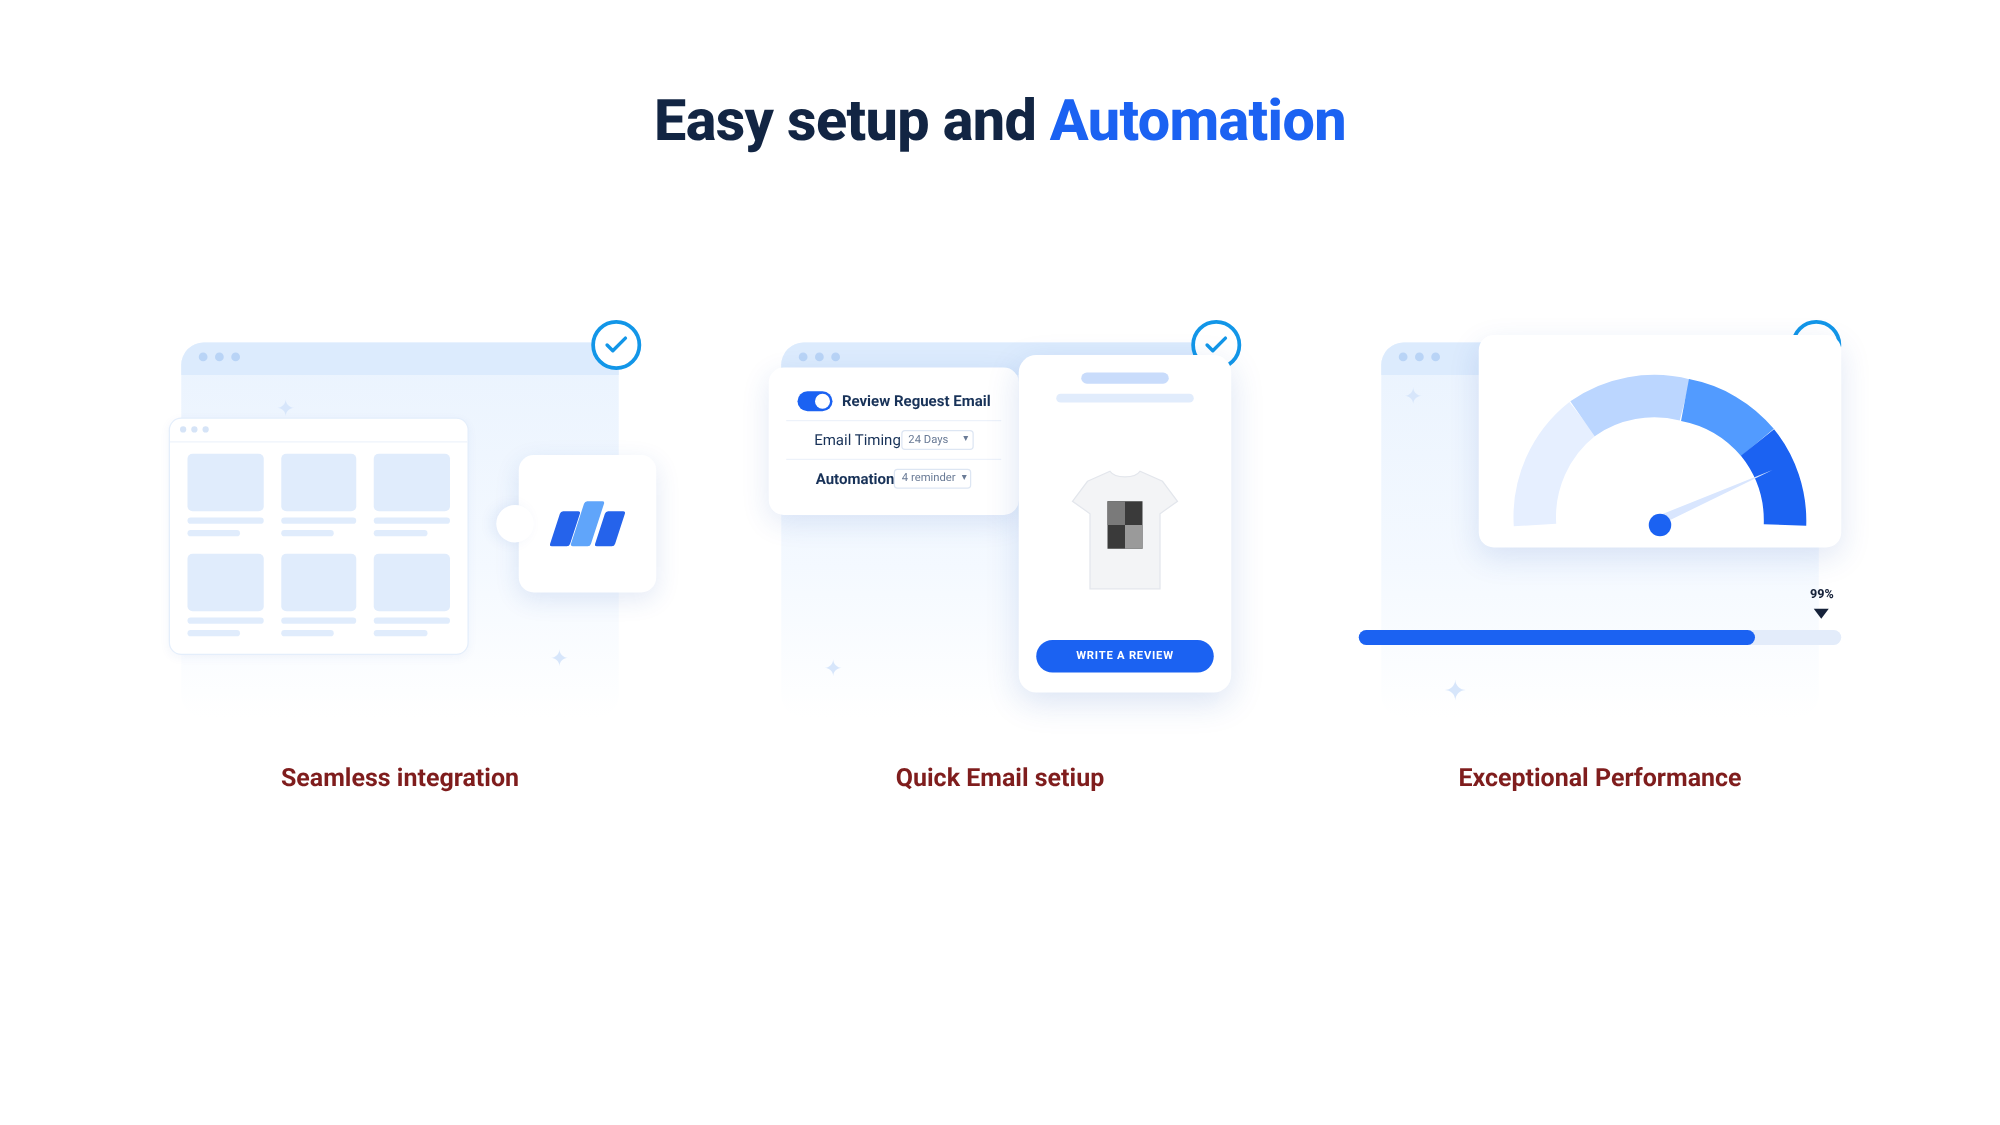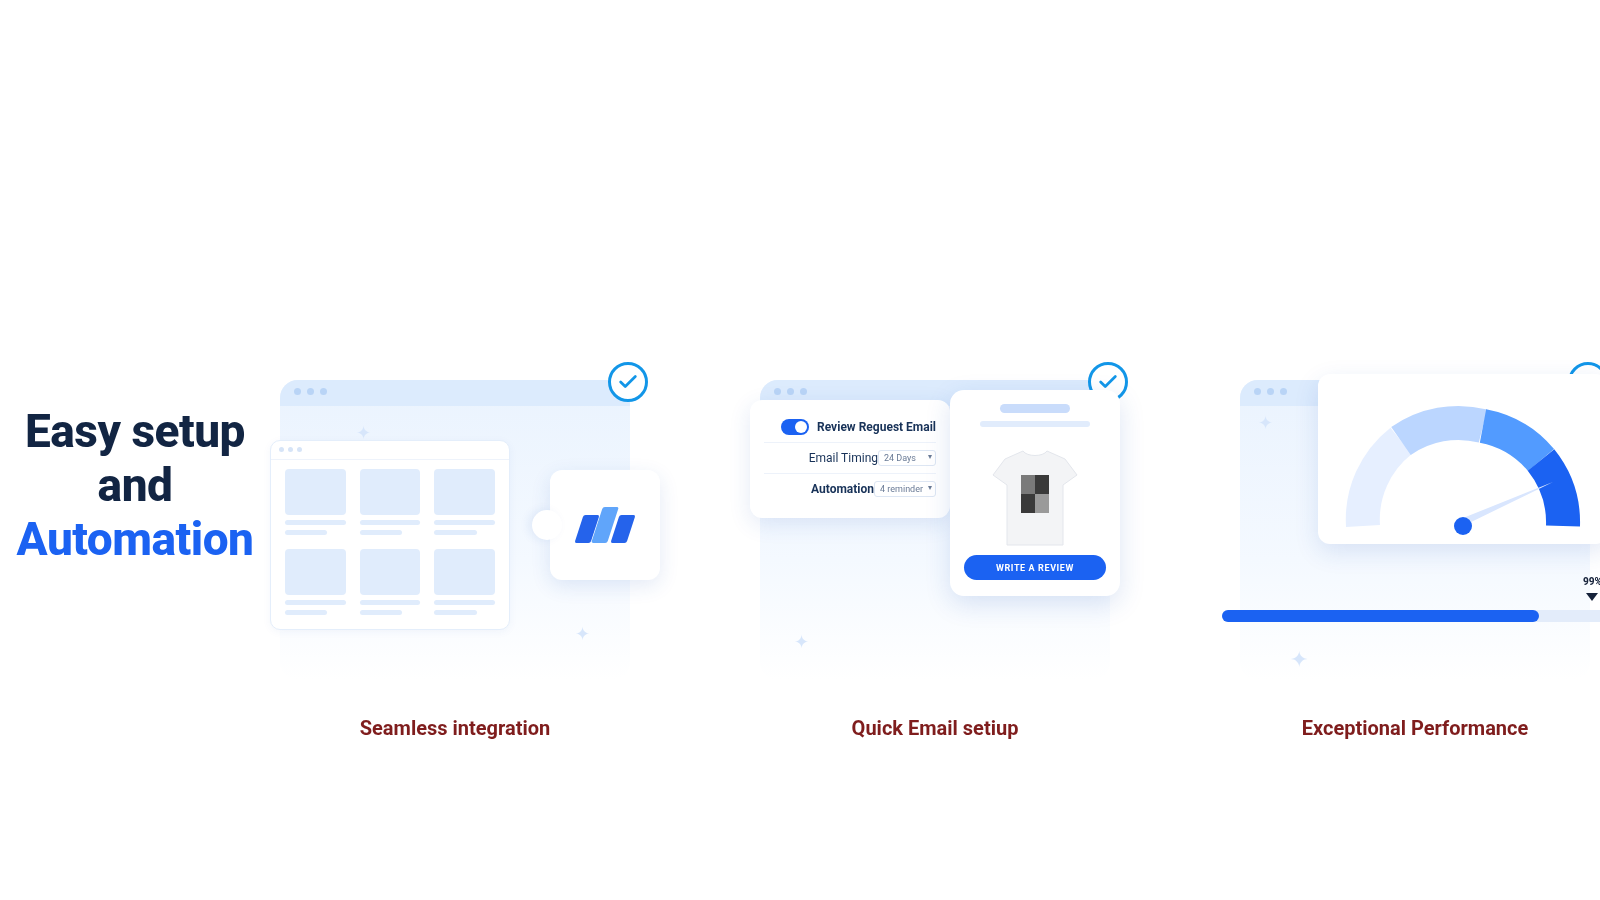--- a/index.html
+++ b/index.html
@@ -7,20 +7,21 @@
     font-family: -apple-system, BlinkMacSystemFont, "Segoe UI", Roboto, "Helvetica Neue", Arial, sans-serif;
     background: #ffffff;
     width: 1600px;
     height: 900px;
     overflow: hidden;
   }
   .page {
     width: 100%;
     height: 100%;
     display: flex;
+    flex-direction: column;
     align-items: center;
     padding-top: 70px;
   }
   .headline {
     font-size: 46px;
     font-weight: 800;
     color: #122543;
     text-align: center;
     letter-spacing: -0.5px;
   }
@@ -143,21 +144,21 @@
     top:20px; left:-10px;
     width:200px;
     background:#fff;
     border-radius:12px;
     box-shadow:0 6px 22px rgba(30,80,180,0.12);
     padding:12px 14px 14px;
     font-size:12px;
     color:#183258;
   }
   .c2-row{
-    display:flex;align-items:center;justify-content:flex-end;
+    display:flex;align-items:center;justify-content:center;
     border-bottom:1px solid #EDF2FA;
     padding:7px 0;
   }
   .c2-row:last-child{border-bottom:none;}
   .c2-toggle{
     position:relative;width:28px;height:16px;background:#1B62F2;border-radius:10px;flex:0 0 auto;
   }
   .c2-toggle::after{content:"";position:absolute;right:2px;top:2px;width:12px;height:12px;background:#fff;border-radius:50%;}
   .c2-toprow{display:flex;align-items:center;gap:8px;font-weight:700;}
   .c2-select{
@@ -166,21 +167,21 @@
     padding:2px 12px 2px 5px;
     position:relative;background:#fff;
     min-width:58px;text-align:left;
   }
   .c2-select::after{
     content:"▾";position:absolute;right:3px;top:1px;font-size:8px;color:#6A7B96;
   }
   .c2-email{
     position:absolute;
     top:10px; right:-10px;
-    width:170px;height:206px;
+    width:170px;height:270px;
     background:#fff;
     border-radius:14px;
     box-shadow:0 8px 26px rgba(30,80,180,0.15);
     display:flex;flex-direction:column;align-items:center;
     padding:14px 14px 16px;
   }
   .c2-eh1{width:70px;height:9px;background:#C9DCFB;border-radius:5px;}
   .c2-eh2{width:110px;height:7px;background:#E1ECFC;border-radius:4px;margin-top:8px;}
   .c2-product{
     margin-top:18px;flex:1;width:100%;

